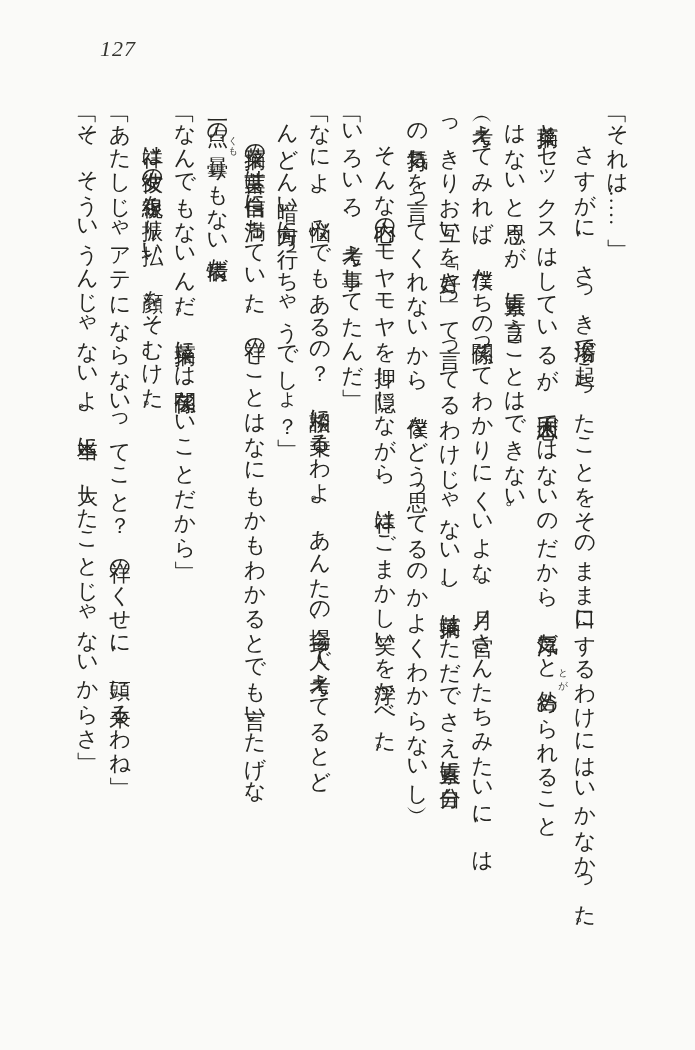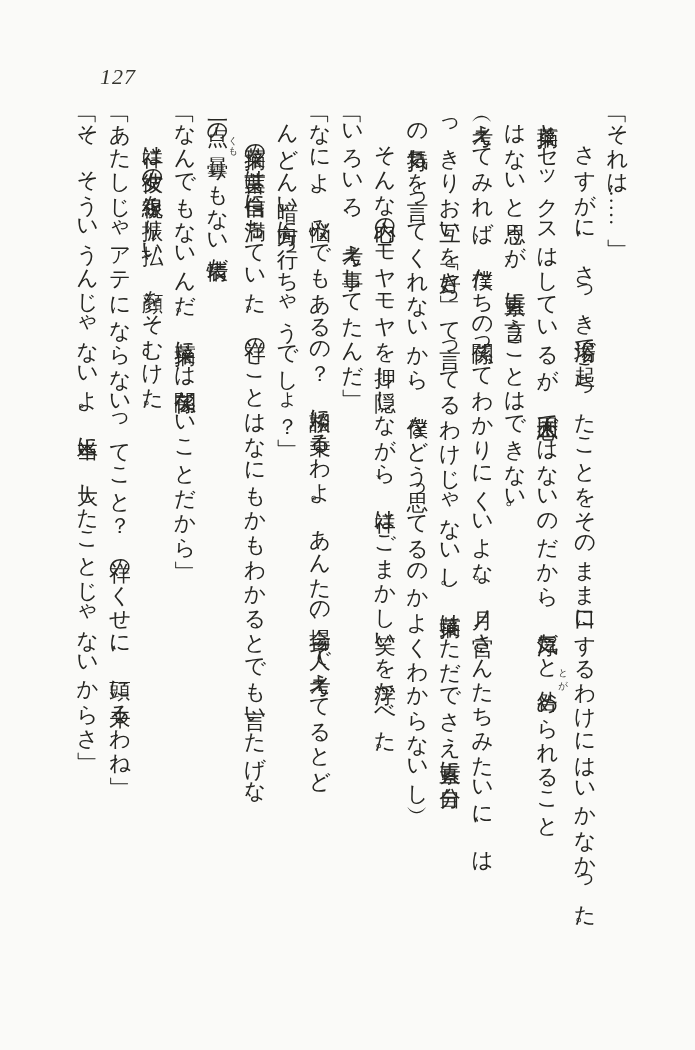--- a/index.html
+++ b/index.html
@@ -13,21 +13,21 @@
     position: relative;
     overflow: hidden;
     font-family: "Liberation Serif", "DejaVu Serif", serif;
   }
   .page {
     position: absolute;
     inset: 0;
   }
   .page-number {
     position: absolute;
-    top: 64px;
+    top: 36px;
     left: 100px;
     font-size: 22px;
     font-style: italic;
     letter-spacing: 1px;
     color: #34342f;
   }
   .text-block {
     position: absolute;
     top: 109px;
     right: 62px;

